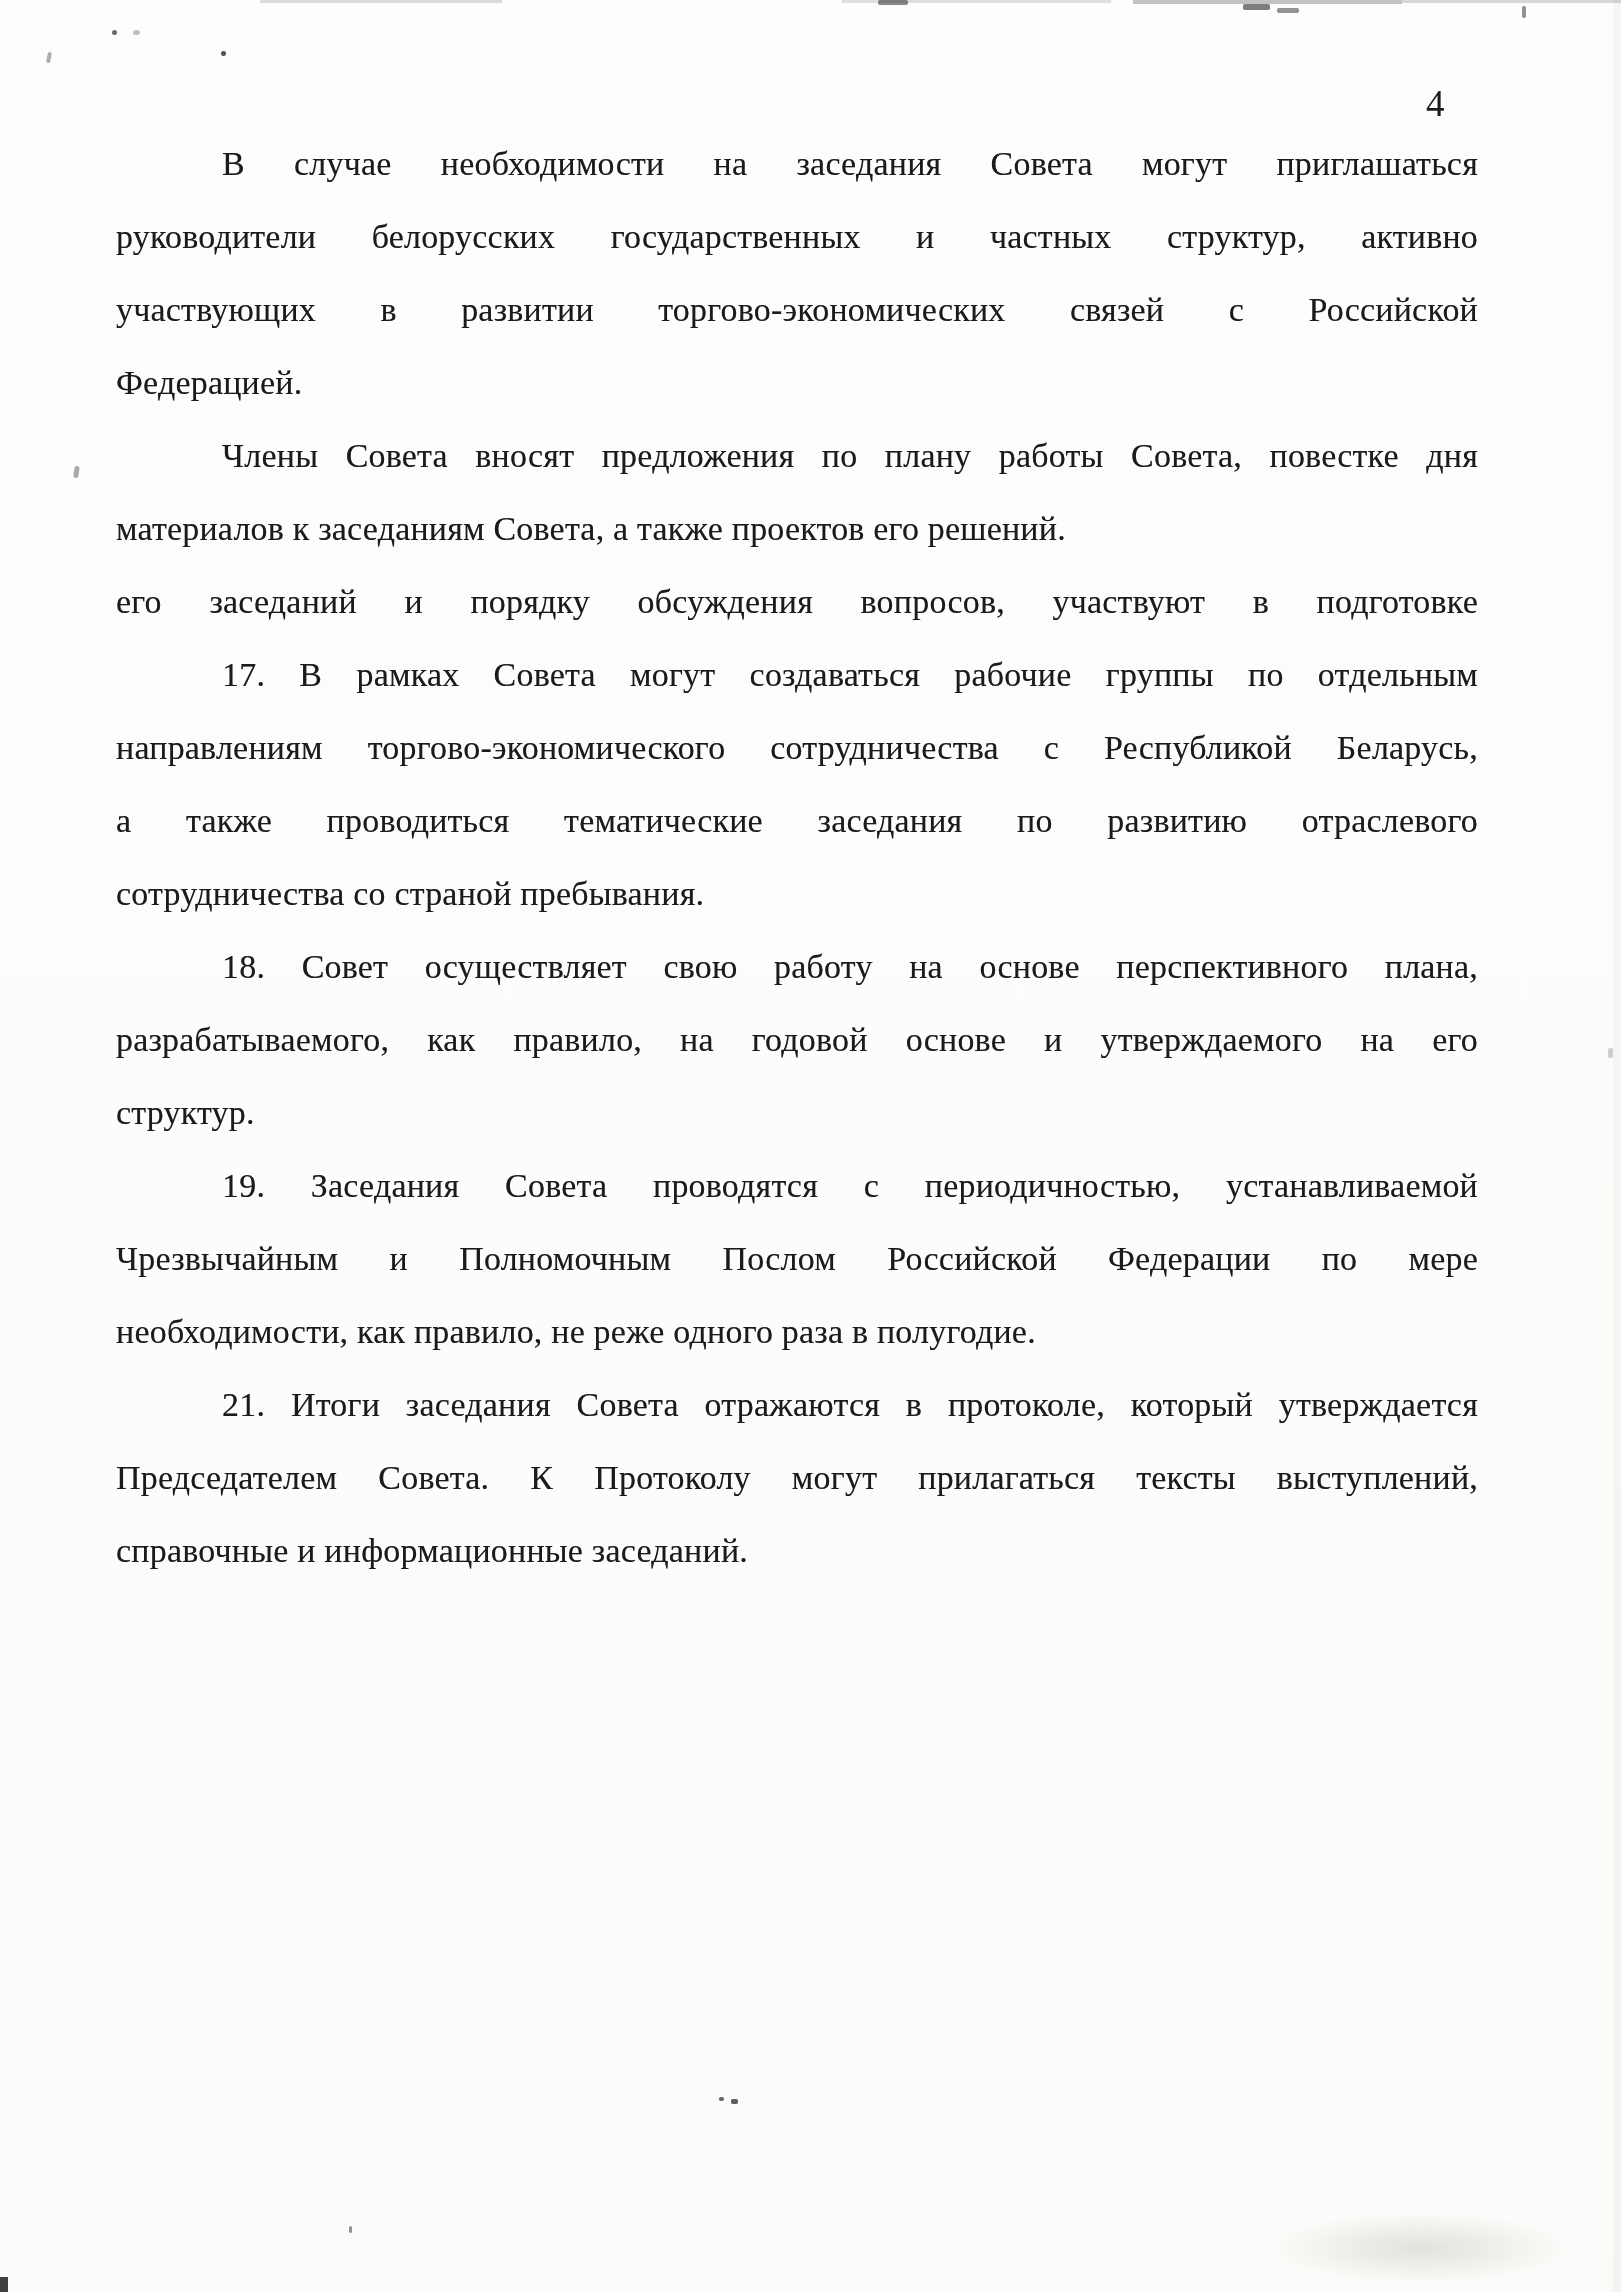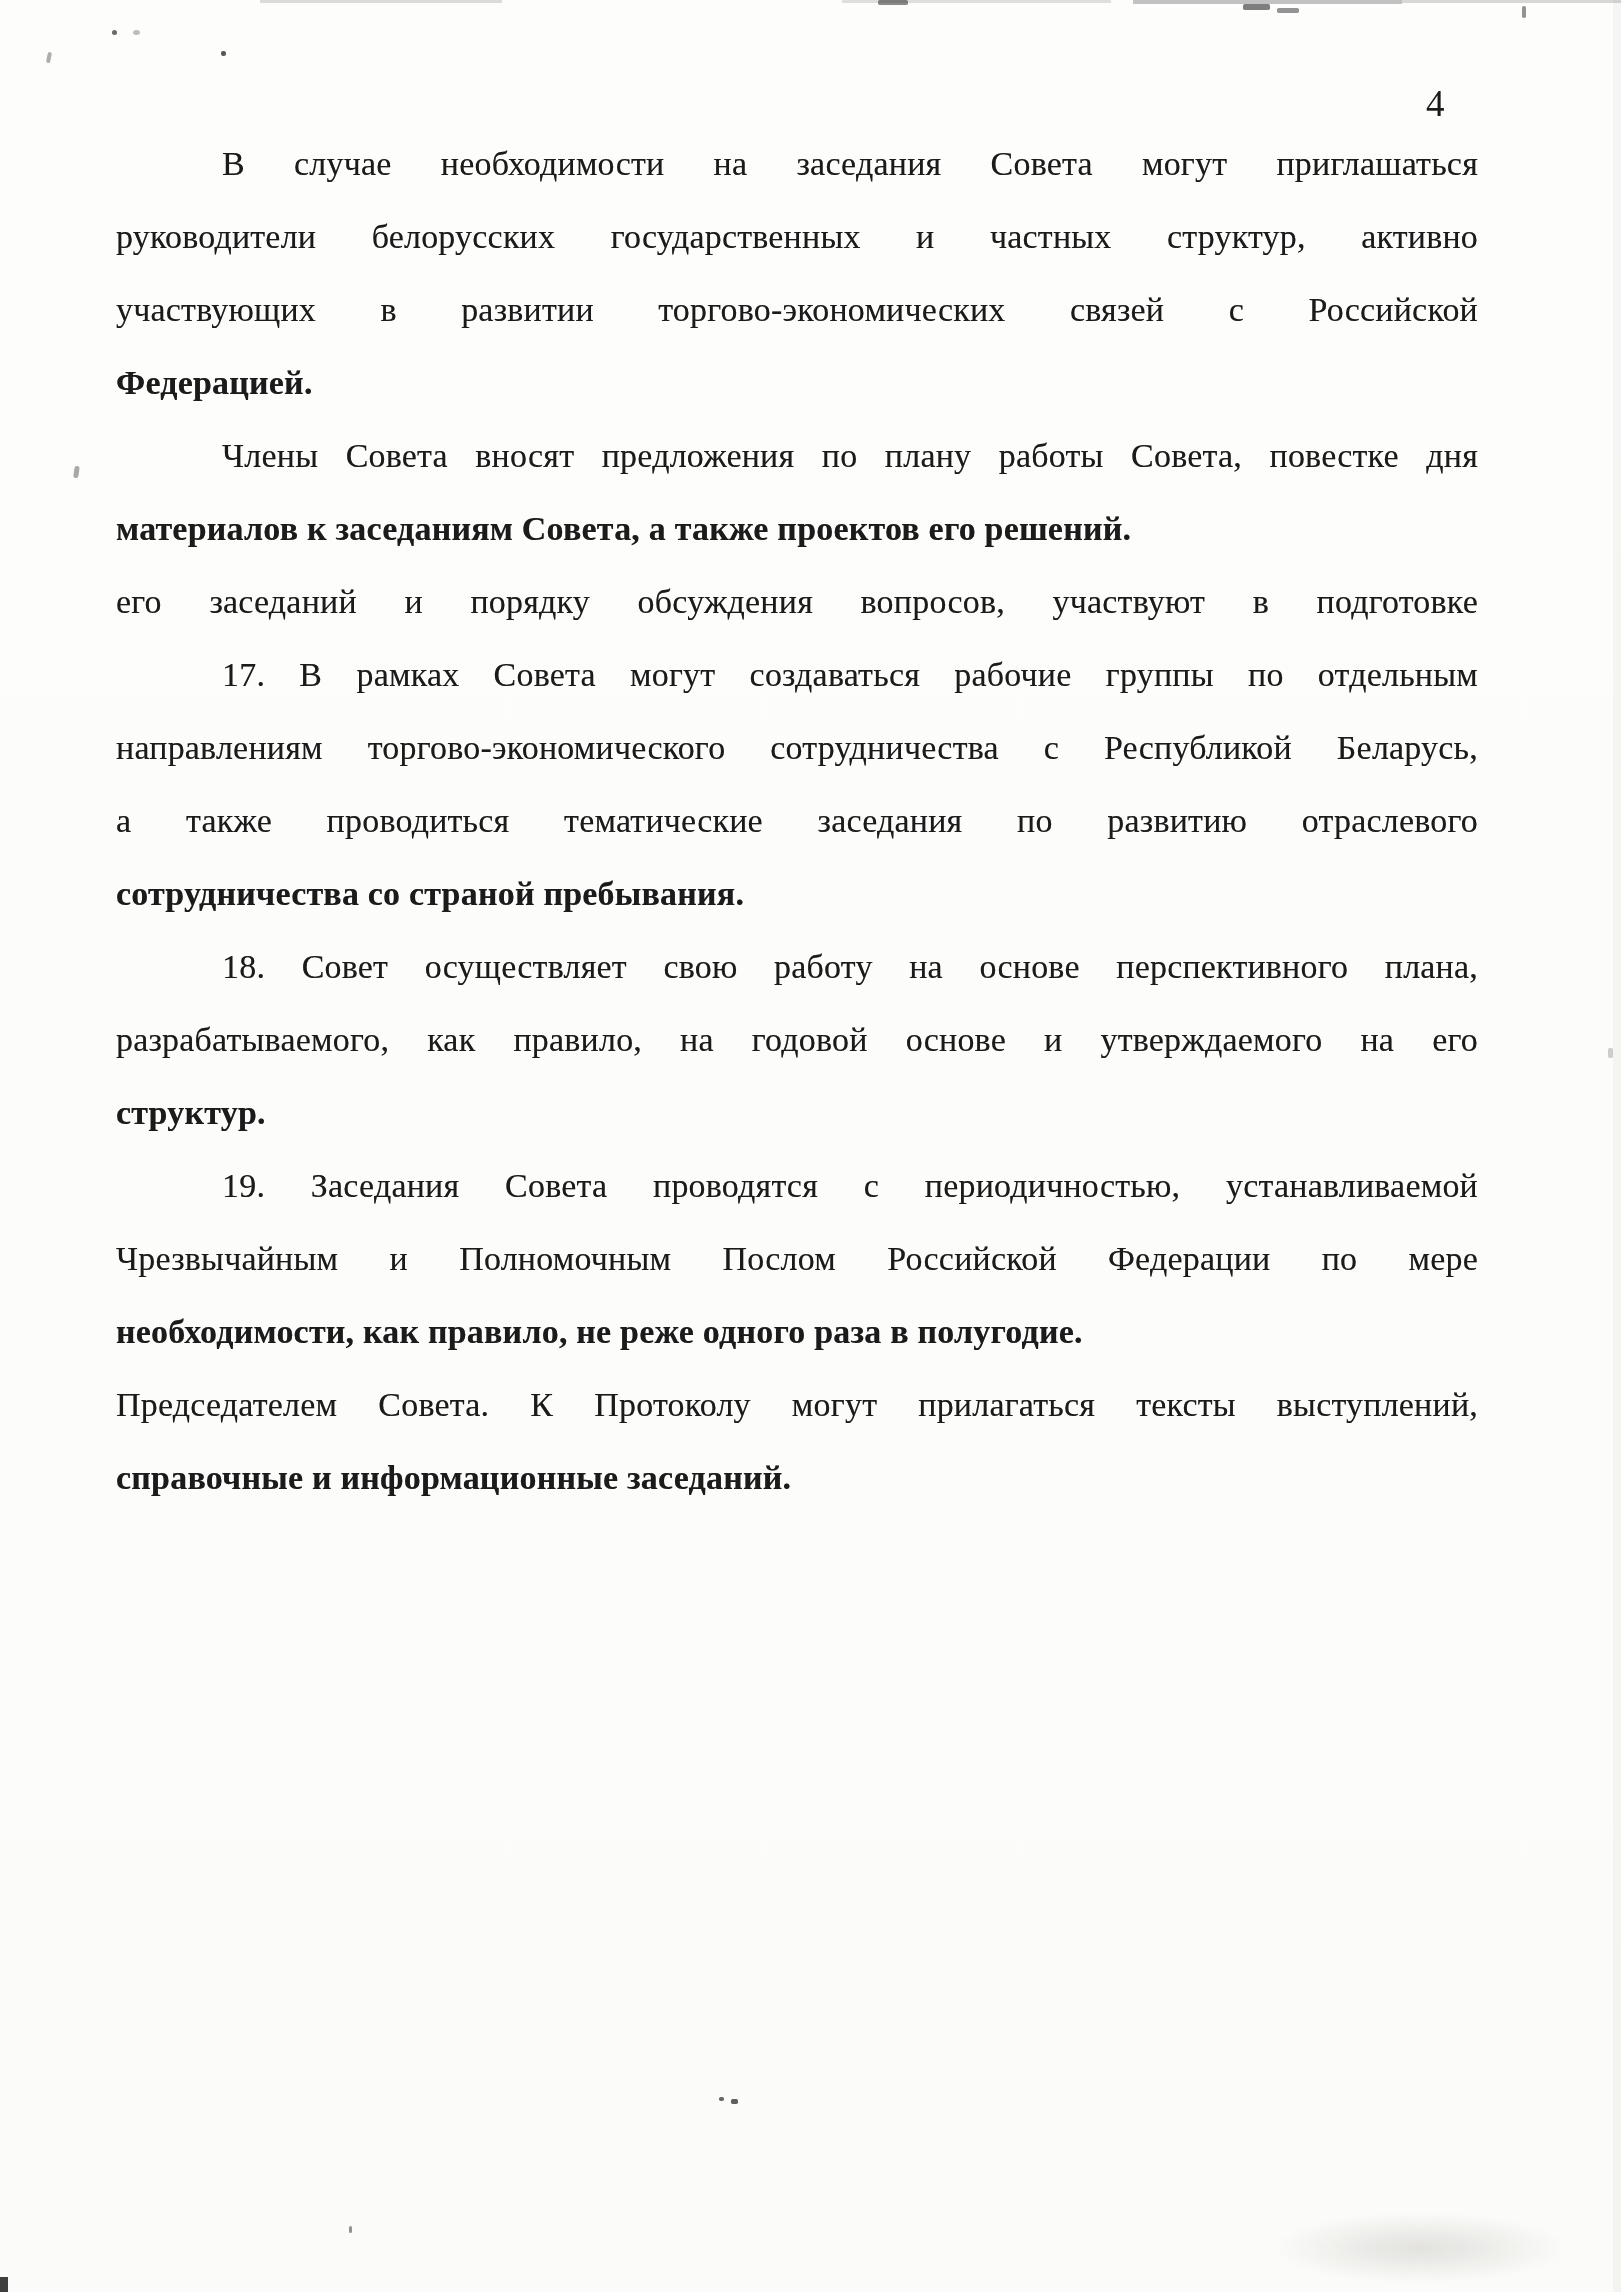--- a/index.html
+++ b/index.html
@@ -27,21 +27,21 @@
     height:73px; line-height:73px;
     font-size:34px;
     letter-spacing:0.2px;
     text-align:justify;
     text-align-last:justify;
     text-shadow:0 0 0.6px rgba(20,20,20,0.45);
     white-space:normal;
     overflow:visible;
   }
   .line.pstart { padding-left:106px; }
-  .line.pend { text-align-last:left;font-weight:bold; }
+  .line.pend { text-align-last:left; }
   
   .art { position:absolute; background:#2a2a2a; pointer-events:none; }
   .smudge {
     position:absolute; left:1272px; top:2212px; width:296px; height:72px;
     background:radial-gradient(ellipse at center, rgba(160,158,150,0.28), rgba(160,158,150,0) 70%);
     filter:blur(1.8px);
   }
   .edge-right {
     position:absolute; right:0; top:0; width:8px; height:2293px;
     background:rgba(90,90,85,0.05);
@@ -83,20 +83,21 @@
     </div>
 
     <div>
       <div class="line pstart">19. Заседания Совета проводятся с периодичностью, устанавливаемой</div>
       <div class="line">Чрезвычайным и Полномочным Послом Российской Федерации по мере</div>
       <div class="line pend">необходимости, как правило, не реже одного раза в полугодие.</div>
     </div>
 
 
     <div>
+      <div class="line pstart">21. Итоги заседания Совета отражаются в протоколе, который утверждается</div>
       <div class="line">Председателем Совета. К Протоколу могут прилагаться тексты выступлений,</div>
       <div class="line pend">справочные и информационные заседаний.</div>
     </div>
 
   </div>
 
   <div class="art" style="left:260px; top:0; width:242px; height:2.7px; opacity:.16;"></div>
   <div class="art" style="left:842px; top:0; width:269px; height:2.7px; opacity:.14;"></div>
   <div class="art" style="left:1133px; top:0; width:269px; height:3.6px; opacity:.28;"></div>
   <div class="art" style="left:1402px; top:0; width:219px; height:2.7px; opacity:.18;"></div>

